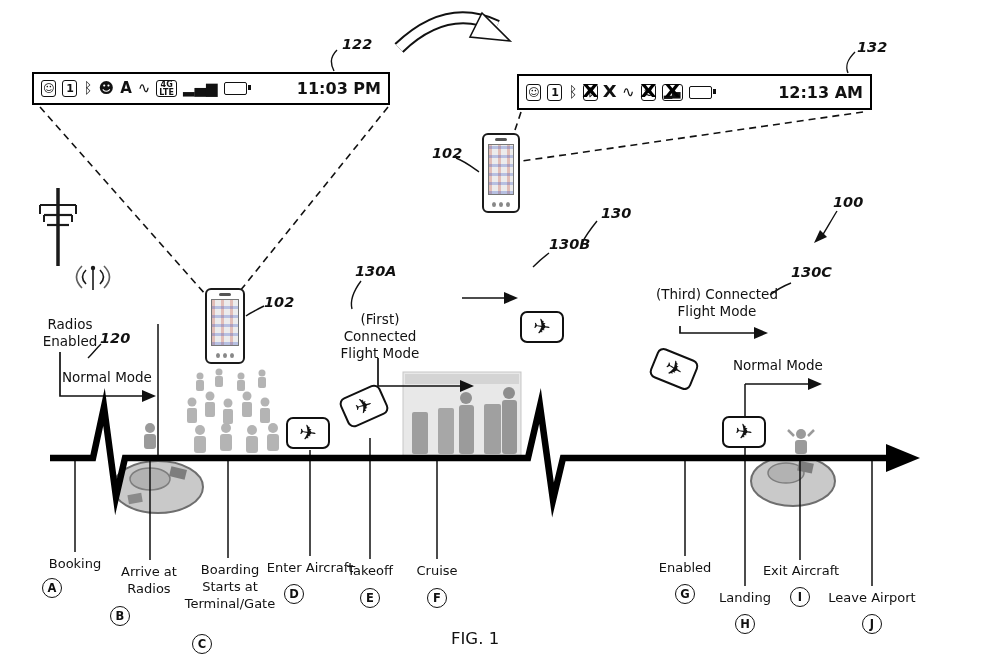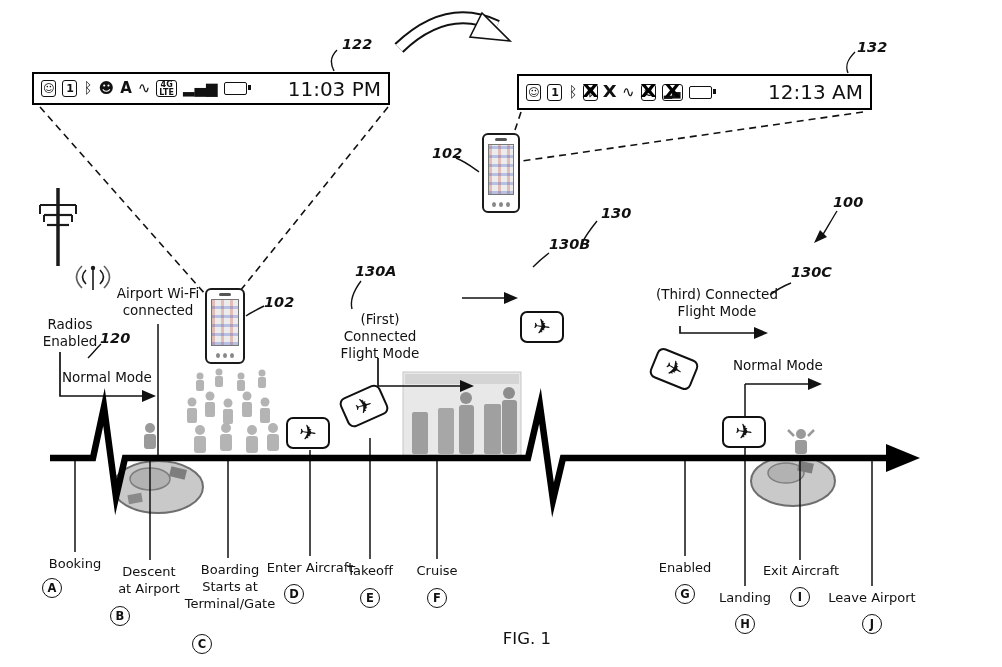--- a/index.html
+++ b/index.html
@@ -9,38 +9,38 @@
   .statusbar{position:absolute;display:flex;align-items:center;gap:6px;border:2px solid #000;
              background:#fff;padding:0 7px;box-sizing:border-box}
   .sicon{font-size:15px;line-height:1;position:relative;display:inline-flex;align-items:center;justify-content:center}
   .sbox{border:1.6px solid #111;border-radius:3px;min-width:15px;height:17px;font-size:11px;font-weight:bold;padding:0 1px;box-sizing:border-box}
   .netbox{flex-direction:column;font-size:8px;font-weight:bold;line-height:1;padding:1px 2px;height:17px}
   .crossed::after{content:"X";position:absolute;left:-2px;right:-2px;top:-3px;bottom:-1px;display:flex;
                   align-items:center;justify-content:center;font-weight:900;font-size:17px;color:#000;transform:scaleX(1.25)}
   .xmark{font-weight:900;font-size:15px;transform:scaleX(1.2)}
   .battery{width:21px;height:11px;border:1.7px solid #111;border-radius:2px;position:relative;display:inline-block}
   .battery::after{content:"";position:absolute;right:-5px;top:2px;width:3px;height:5px;background:#111}
-  .time{font-size:20px;font-weight:normal;margin-left:auto;white-space:nowrap}
+  .time{font-size:16px;font-weight:bold;margin-left:auto;white-space:nowrap}
   .ref{position:absolute;font-style:italic;font-weight:bold;font-size:14.5px}
   .lbl{position:absolute;font-size:13.5px;text-align:center;line-height:1.25}
   .left{text-align:left}
   .phone{position:absolute;border:2.2px solid #1a1a1a;border-radius:6px;background:#fff;box-sizing:border-box}
   .phone .spk{position:absolute;top:3px;left:50%;transform:translateX(-50%);width:12px;height:2.5px;background:#555;border-radius:2px}
   .phone .scr{position:absolute;left:4px;right:4px;top:9px;bottom:16px;border:1px solid #777;
     background:repeating-linear-gradient(0deg,rgba(60,90,200,.30) 0 3px,transparent 3px 9px),
                repeating-linear-gradient(90deg,rgba(200,80,60,.30) 0 3px,transparent 3px 9px),#ececec}
   .phone .btn{position:absolute;bottom:4px;left:50%;transform:translateX(-50%);width:18px;height:5px;display:flex;gap:3px}
   .phone .btn i{flex:1;background:#888;border-radius:50%}
   .planebox{position:absolute;width:44px;height:32px;border:2.6px solid #101010;border-radius:7px;background:#fff;
             display:flex;align-items:center;justify-content:center;box-sizing:border-box}
   .planebox span{font-size:21px;line-height:1;display:inline-block;transform:rotate(8deg)}
   .evlbl{position:absolute;font-size:13px;text-align:center;line-height:1.3}
   .evcircle{position:absolute;width:20px;height:20px;border:1.7px solid #111;border-radius:50%;background:#fff;
             display:flex;align-items:center;justify-content:center;font-size:11.5px;font-weight:bold;box-sizing:border-box}
-  .caption{position:absolute;font-size:16.5px;text-align:right}
+  .caption{position:absolute;font-size:16.5px;text-align:left}
 </style>
 </head>
 <body>
 
 <div class="canvas">
 
   <svg class="overlay" width="1002" height="667" viewBox="0 0 1002 667">
 
     <g>
       <path d="M399,48 Q447,2 497,26" stroke="#111" stroke-width="13" fill="none"></path>
@@ -251,21 +251,20 @@
     <div class="scr"></div>
     <div class="btn">
         <i></i>
         <i></i>
         <i></i>
       </div>
   </div>
 
   <div class="lbl" style="left:34px;top:316px;width:72px">Radios Enabled</div>
   <div class="lbl left" style="left:62px;top:369px;width:92px">Normal Mode</div>
-  <div class="lbl" style="left:116px;top:285px;width:84px">Airport Wi-Fi connected</div>
   <div class="lbl" style="left:324px;top:311px;width:112px">(First) Connected Flight Mode</div>
   <div class="lbl" style="left:652px;top:286px;width:130px">(Third) Connected Flight Mode</div>
   <div class="lbl left" style="left:733px;top:357px;width:92px">Normal Mode</div>
 
   <div class="planebox" style="left:286px;top:417px">
       <span>✈</span>
     </div>
   <div class="planebox" style="left:342px;top:390px;transform:rotate(-24deg)">
       <span>✈</span>
     </div>
@@ -275,21 +274,21 @@
   <div class="planebox" style="left:652px;top:353px;transform:rotate(22deg)">
       <span>✈</span>
     </div>
   <div class="planebox" style="left:722px;top:416px">
       <span>✈</span>
     </div>
 
   <div class="evlbl" style="left:40px;top:556px;width:70px">Booking</div>
   <div class="evcircle" style="left:42px;top:578px">A</div>
 
-  <div class="evlbl" style="left:118px;top:564px;width:62px">Descent at Airport</div>
+  <div class="evlbl" style="left:118px;top:564px;width:62px">Arrive at Radios</div>
   <div class="evcircle" style="left:110px;top:606px">B</div>
 
   <div class="evlbl" style="left:182px;top:562px;width:96px">Boarding Starts at Terminal/Gate</div>
   <div class="evcircle" style="left:192px;top:634px">C</div>
 
   <div class="evlbl" style="left:262px;top:560px;width:96px">Enter Aircraft</div>
   <div class="evcircle" style="left:284px;top:584px">D</div>
 
   <div class="evlbl" style="left:341px;top:563px;width:58px">Takeoff</div>
   <div class="evcircle" style="left:360px;top:588px">E</div>

